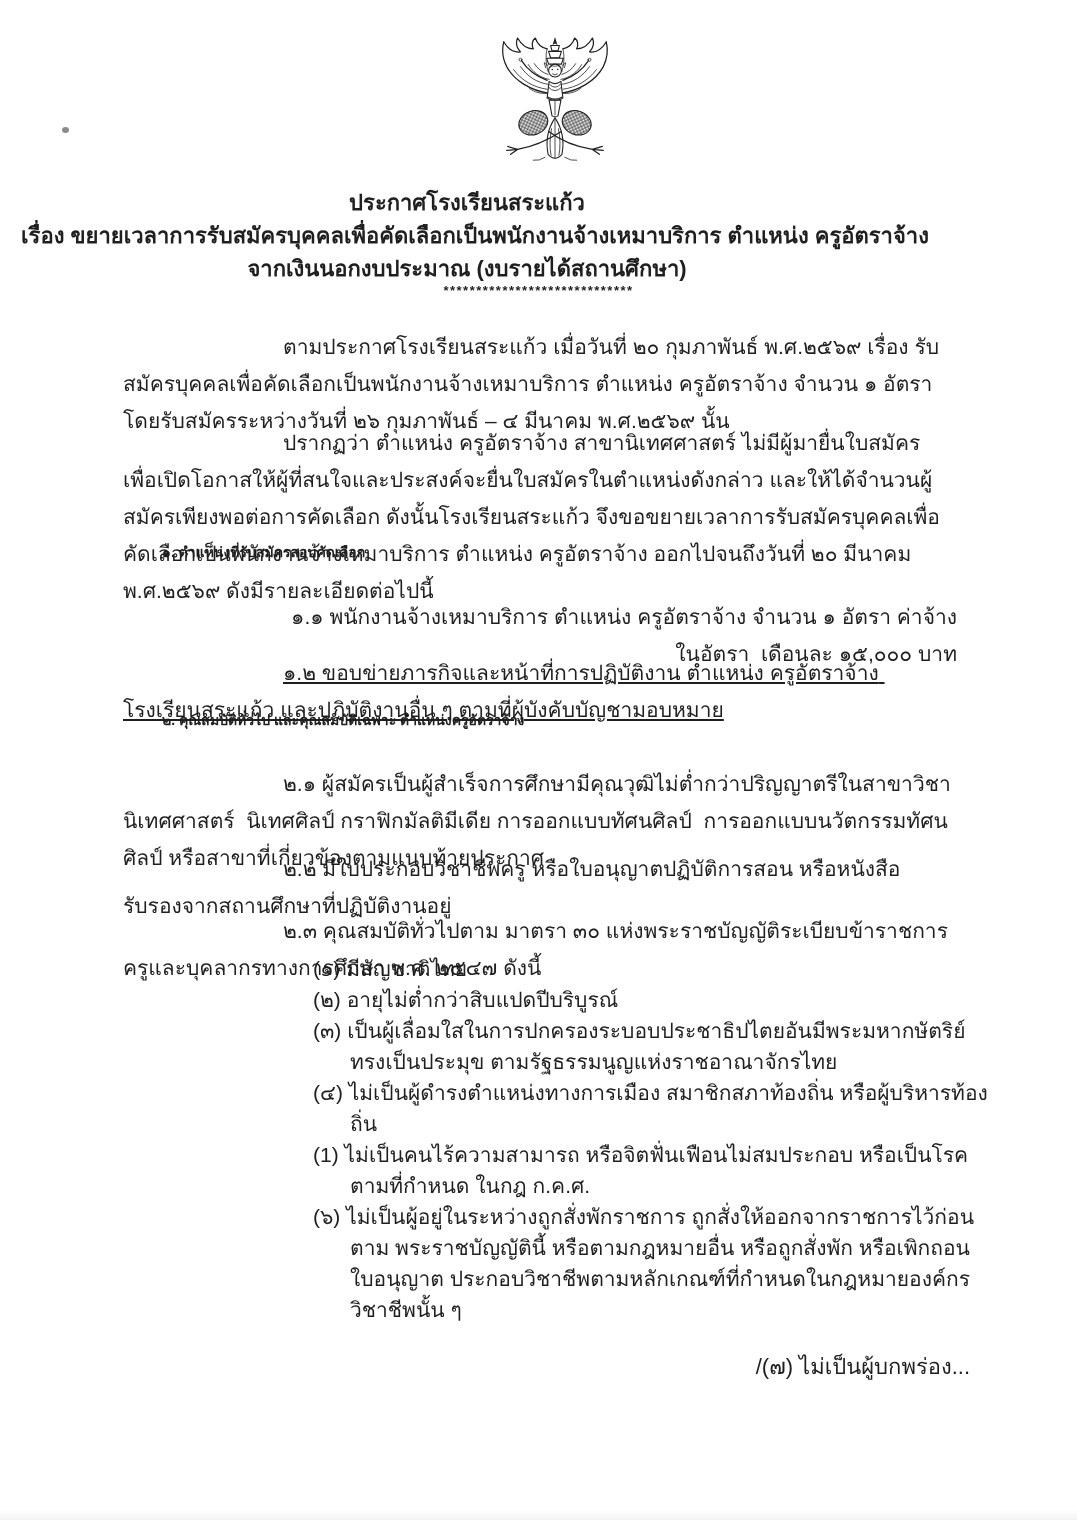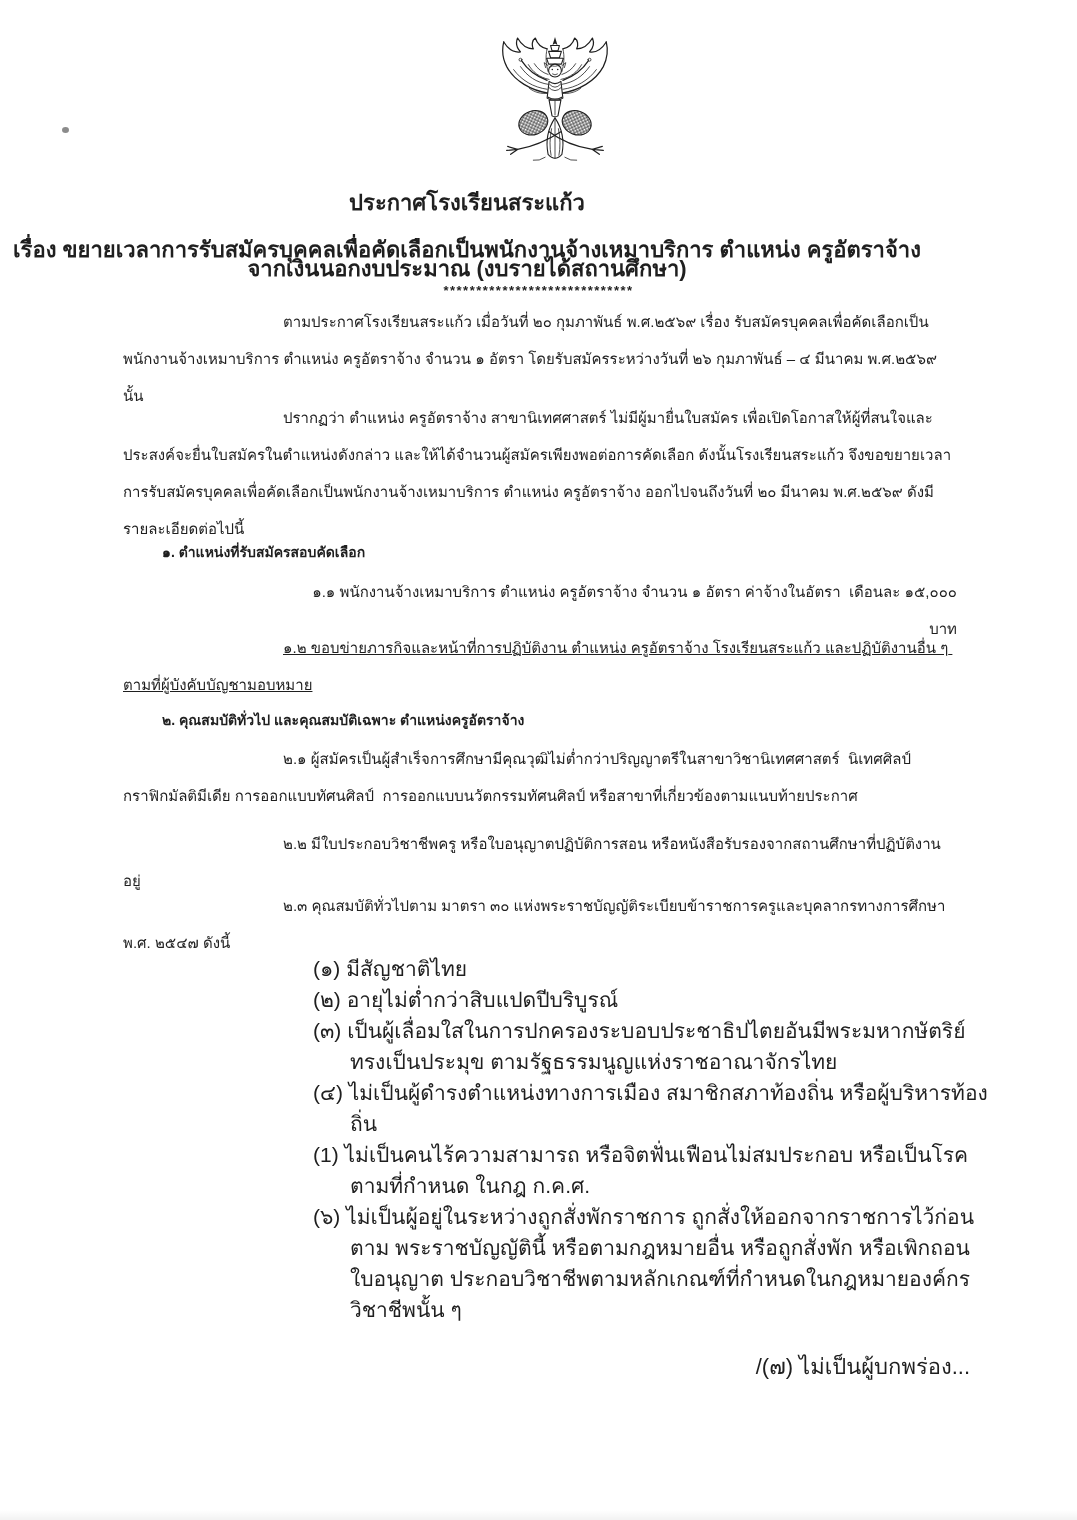--- a/index.html
+++ b/index.html
@@ -19,28 +19,29 @@
   }
   .page::after{ 
     content:"";position:absolute;left:0;right:0;bottom:0;height:10px;
     background:linear-gradient(to top, rgba(0,0,0,.05), rgba(0,0,0,0));
     pointer-events:none;
   }
   .speck{position:absolute;left:62px;top:127px;width:7px;height:6px;background:#6e6e6e;border-radius:50%;opacity:.8;}
   .emblem{position:absolute;left:486px;top:34px;width:138px;height:150px;}
   .title{position:absolute;left:0;width:934px;text-align:center;font-weight:700;font-size:22px;line-height:30px;white-space:nowrap;}
   #t1{top:188px;}
-  #t2{top:235px;}
+  #t2{top:221px;padding-left:8px;}
   #t3{top:254px;}
   .stars{position:absolute;left:0;top:283px;width:1077px;text-align:center;font-weight:700;font-size:13px;letter-spacing:1.5px;}
   .body-text{
     position:absolute;left:123px;width:834px;
-    font-size:15px;line-height:37px;
+    font-size:21px;line-height:37px;
     text-indent:160px;
     white-space:pre-wrap;
+    margin-top:25px;
   }
   #para1{top:303px;}
   #para2{top:399px;}
   .sec-head{position:absolute;left:162px;font-size:14px;font-weight:700;white-space:nowrap;}
   #h1{top:541px;}
   #h2{top:709px;}
   #i11{top:573px;text-align:right;}
   #i12{top:629px;text-decoration:underline;}
   #i21{top:740px;}
   #i22{top:825px;}

